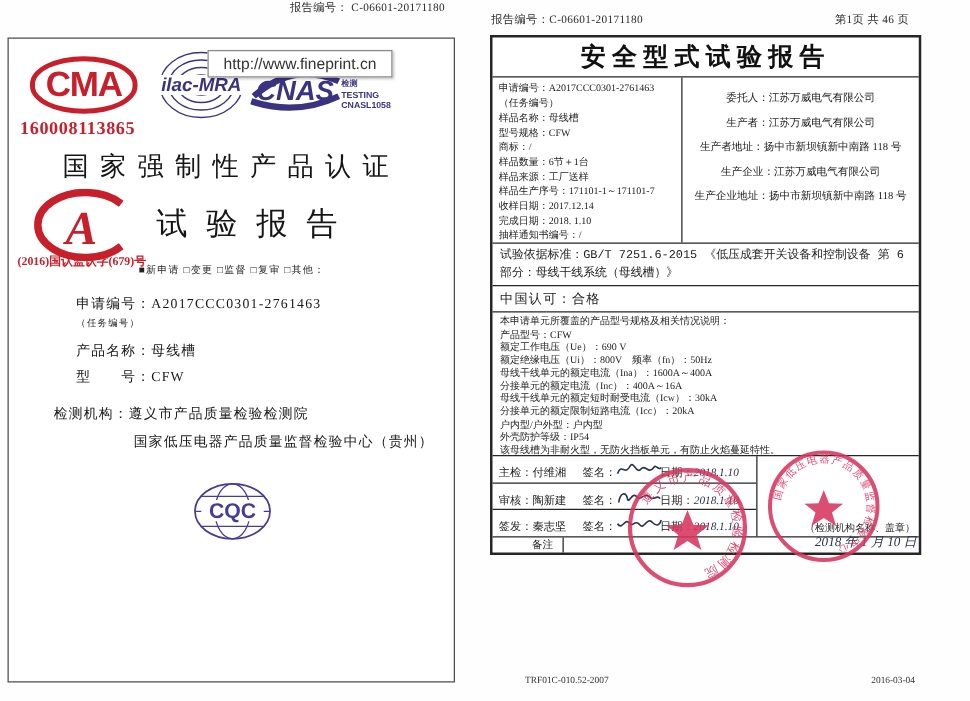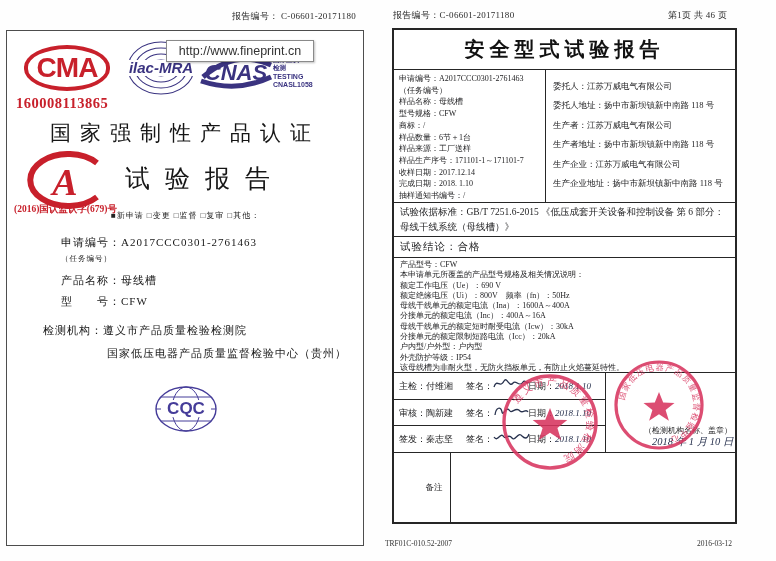--- a/index.html
+++ b/index.html
@@ -29,27 +29,27 @@
   .app-types { position: absolute; left: 104px; top: 179px; font-size: 8px; color: #222; letter-spacing: 1px; }
 
   .lf { position: absolute; font-size: 11px; letter-spacing: 1px; color: #171717; white-space: nowrap; }
 
   .cqc-svg { position: absolute; left: 146px; top: 354px; }
 
   
   .watermark { position: absolute; left: 166px; top: 40px; width: 148px; height: 22px; background: #fff; border: 1px solid #8a8a8a; box-shadow: 1px 1px 2px rgba(0,0,0,.25); display: flex; align-items: center; justify-content: center; font-family: "Liberation Sans", sans-serif; font-size: 12.5px; color: #333; z-index: 30; }
 
   
-  .table { position: absolute; left: 392px; top: 28px; width: 345px; height: 496px; background: #fff; border: 2px solid #262626; display: flex; flex-direction: column; }
+  .table { position: absolute; left: 392px; top: 28px; width: 345px; height: 416px; background: #fff; border: 2px solid #262626; display: flex; flex-direction: column; }
   .row { border-bottom: 1.5px solid #262626; }
   .r-title { height: 40px; display: flex; align-items: center; justify-content: center; font-size: 20px; font-weight: bold; letter-spacing: 5px; color: #111; }
   .r-info { height: 133px; display: flex; }
   .info-left { width: 152px; border-right: 1px solid #262626; padding: 3px 5px; font-size: 8px; line-height: 11.7px; white-space: nowrap; overflow: hidden; }
-  .info-right { flex: 1; padding: 7px 7px; font-size: 8.5px; line-height: 19.4px; white-space: nowrap; overflow: hidden; }
-  .r-std { height: 34px; padding: 2px 6px; font-size: 9.5px; line-height: 14.5px; }
+  .info-right { flex: 1; padding: 7px 7px; font-size: 8.5px; line-height: 19.4px; white-space: nowrap; overflow: hidden; text-align: center; }
+  .r-std { height: 34px; padding: 2px 6px; font-size: 9.5px; line-height: 14.5px; font-family: Liberation Mono, monospace; }
   .r-concl { height: 21px; padding: 3px 6px; font-size: 10.5px; letter-spacing: 1px; }
   .r-desc { height: 115px; padding: 2px 6px; font-size: 8px; line-height: 10.3px; }
   .r-sign { height: 80px; display: flex; border-bottom: 1.5px solid #262626; gap: 32px; }
   .sign-left { width: 212px; border-right: 1px solid #262626; display: flex; flex-direction: column; }
   .sign-row { flex: 1; border-bottom: 1px solid #262626; position: relative; font-size: 9px; }
   .sign-row:last-child { border-bottom: none; }
   .sign-row .role  { position: absolute; left: 5px;  top: 7px; }
   .sign-row .slab  { position: absolute; left: 72px; top: 7px; }
   .sign-row .sigsvg{ position: absolute; left: 98px; top: 3px; }
   .sign-row .dlab  { position: absolute; left: 134px; top: 7px; }
@@ -64,21 +64,21 @@
   .footer { position: absolute; top: 539px; font-size: 7.5px; color: #333; }
 
   
   .stamp { position: absolute; z-index: 20; opacity: .88; }
 </style>
 </head>
 <body>
 
 <div class="canvas">
 
-  <div class="hdr" style="left:232px; top:10px;">报告编号：  C-06601-20171180</div>
+  <div class="hdr" style="left:232px; top:0;">报告编号：  C-06601-20171180</div>
   <div class="hdr" style="left:393px; top:9px;">报告编号：C-06601-20171180</div>
   <div class="hdr" style="left:668px; top:9px;">第1页 共 46 页</div>
 
   <div class="page-left">
 
     <div class="cma-box">
       <span class="cma-txt">CMA</span>
     </div>
     <div class="cma-num">160008113865</div>
 
@@ -149,35 +149,34 @@
         <div>商标：/</div>
         <div>样品数量：6节＋1台</div>
         <div>样品来源：工厂送样</div>
         <div>样品生产序号：171101-1～171101-7</div>
         <div>收样日期：2017.12.14</div>
         <div>完成日期：2018. 1.10</div>
         <div>抽样通知书编号：/</div>
       </div>
       <div class="info-right">
         <div>委托人：江苏万威电气有限公司</div>
-        <div>委托人地址：扬中市新坝镇新中南路 118 号</div>
         <div>生产者：江苏万威电气有限公司</div>
         <div>生产者地址：扬中市新坝镇新中南路 118 号</div>
         <div>生产企业：江苏万威电气有限公司</div>
         <div>生产企业地址：扬中市新坝镇新中南路 118 号</div>
       </div>
     </div>
 
     <div class="row r-std">试验依据标准：GB/T 7251.6-2015 《低压成套开关设备和控制设备 第 6 部分：母线干线系统（母线槽）》</div>
 
-    <div class="row r-concl">试验结论：合格</div>
+    <div class="row r-concl">中国认可：合格</div>
 
     <div class="row r-desc">
+      <div>本申请单元所覆盖的产品型号规格及相关情况说明：</div>
       <div>产品型号：CFW</div>
-      <div>本申请单元所覆盖的产品型号规格及相关情况说明：</div>
       <div>额定工作电压（Ue）：690 V</div>
       <div>额定绝缘电压（Ui）：800V　频率（fn）：50Hz</div>
       <div>母线干线单元的额定电流（Ina）：1600A～400A</div>
       <div>分接单元的额定电流（Inc）：400A～16A</div>
       <div>母线干线单元的额定短时耐受电流（Icw）：30kA</div>
       <div>分接单元的额定限制短路电流（Icc）：20kA</div>
       <div>户内型/户外型：户内型</div>
       <div>外壳防护等级：IP54</div>
       <div>该母线槽为非耐火型，无防火挡板单元，有防止火焰蔓延特性。</div>
     </div>
@@ -241,16 +240,16 @@
     <defs>
       <path id="cpath2" d="M47,47 m-35,0 a35,35 0 1,1 70,0 a35,35 0 1,1 -70,0"></path>
     </defs>
     <circle cx="47" cy="47" r="43" fill="none" stroke="#d8355f" stroke-width="3.2"></circle>
     <polygon points="47,34 51.2,44.6 62.5,44.9 53.6,51.9 56.9,62.8 47,56.3 37.1,62.8 40.4,51.9 31.5,44.9 42.8,44.6" fill="#d8355f"></polygon>
     <text fill="#d8355f" font-size="8.2" font-family="Liberation Serif, serif" letter-spacing="1.2">
       <textPath href="#cpath2" startOffset="2%">国家低压电器产品质量监督检验中心</textPath>
     </text>
   </svg>
 
-  <div class="footer" style="left:385px;">TRF01C-010.52-2007</div>
-  <div class="footer" style="left:697px;">2016-03-12</div>
+  <div class="footer" style="left:420px;">TRF01C-010.52-2007</div>
+  <div class="footer" style="left:697px;">2016-03-04</div>
 
 </div>
 
 </body></html>

